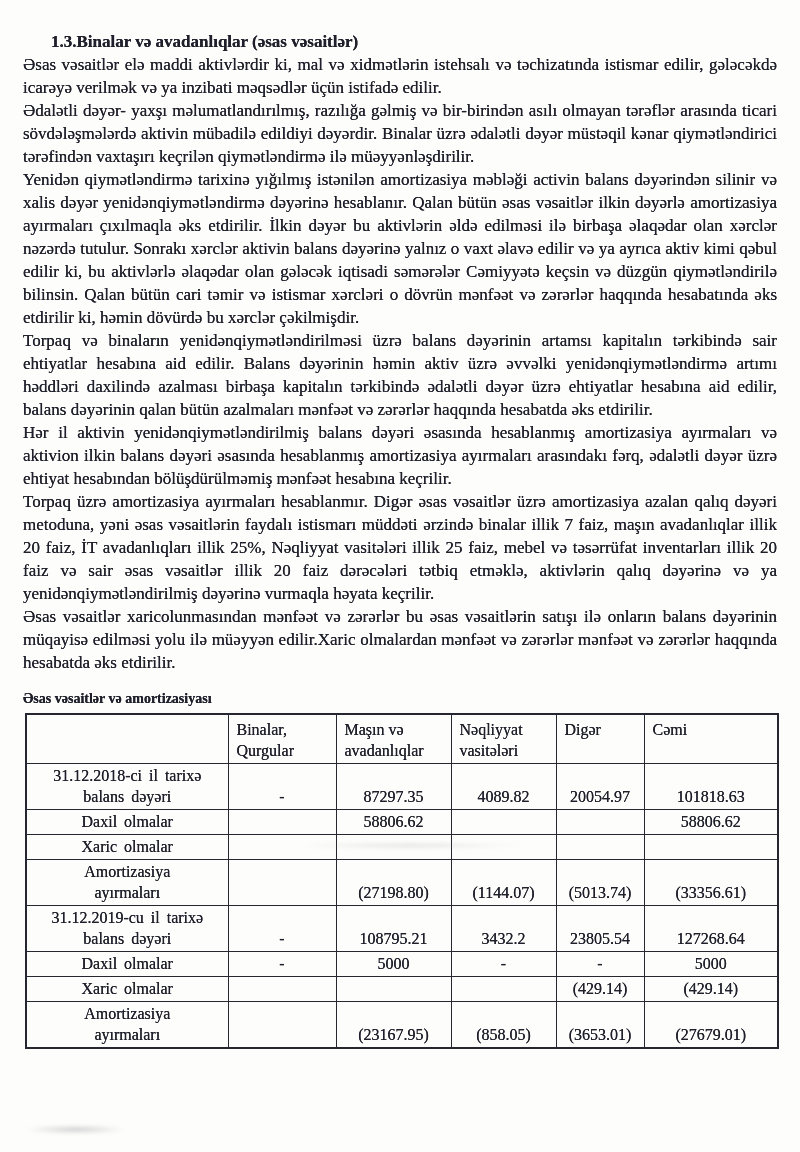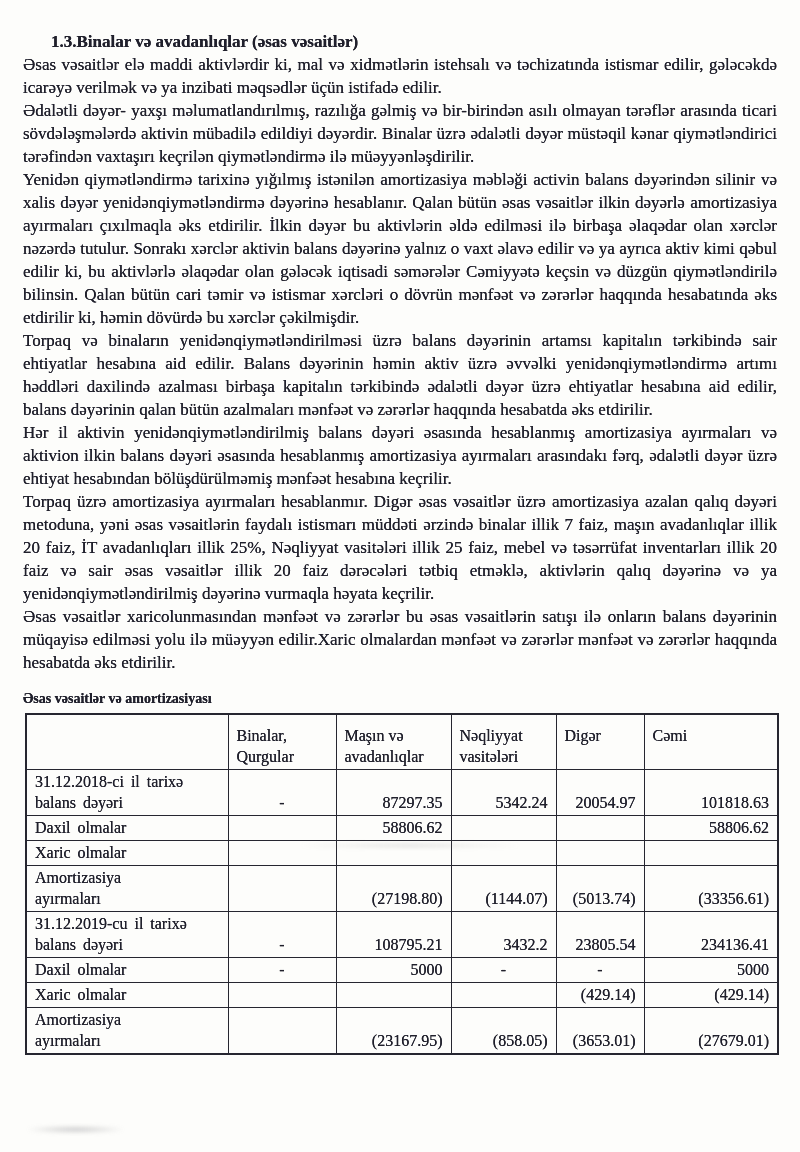--- a/index.html
+++ b/index.html
@@ -42,22 +42,23 @@
     margin-left: 2px;
     border: 2px solid var(--line, #262630);
   }
   table.assets td, table.assets th {
     border: 1px solid var(--line, #262630);
     font-size: 16px;
     line-height: 21px;
     font-weight: normal;
     padding: 1px 8px 2px 8px;
     overflow: hidden;
+    text-align: center;
   }
-  table.assets th { vertical-align: top; text-align: left; padding-top: 10px; }
+  table.assets th { vertical-align: top; text-align: left; padding-top: 4px; }
   table.assets td { vertical-align: bottom; }
   th.ch-center { text-align: center; }
   th.ch-justify { text-align: justify; }
   td.rowlabel {
     white-space: pre-line;
     word-spacing: 3px;
     text-align: left;
   }
   td.num { text-align: right; }
   td.num.last { }
@@ -113,21 +114,21 @@
         <th class="ch-justify">Maşın və avadanlıqlar</th>
         <th>Nəqliyyat vasitələri</th>
         <th>Digər</th>
         <th>Cəmi</th>
       </tr>
       <tr class="h-tall">
         <td class="rowlabel">31.12.2018-ci il tarixə
 balans dəyəri</td>
         <td class="num dash">-</td>
         <td class="num">87297.35</td>
-        <td class="num">5342.24</td>
+        <td class="num">4089.82</td>
         <td class="num">20054.97</td>
         <td class="num last">101818.63</td>
       </tr>
       <tr class="h-short">
         <td class="rowlabel">Daxil olmalar</td>
         <td class="num"></td>
         <td class="num">58806.62</td>
         <td class="num"></td>
         <td class="num"></td>
         <td class="num last">58806.62</td>
@@ -149,21 +150,21 @@
         <td class="num">(5013.74)</td>
         <td class="num last">(33356.61)</td>
       </tr>
       <tr class="h-tall">
         <td class="rowlabel">31.12.2019-cu il tarixə
 balans dəyəri</td>
         <td class="num dash">-</td>
         <td class="num">108795.21</td>
         <td class="num">3432.2</td>
         <td class="num">23805.54</td>
-        <td class="num last">234136.41</td>
+        <td class="num last">127268.64</td>
       </tr>
       <tr class="h-short">
         <td class="rowlabel">Daxil olmalar</td>
         <td class="num dash">-</td>
         <td class="num">5000</td>
         <td class="num dash">-</td>
         <td class="num dash">-</td>
         <td class="num last">5000</td>
       </tr>
       <tr class="h-short">

